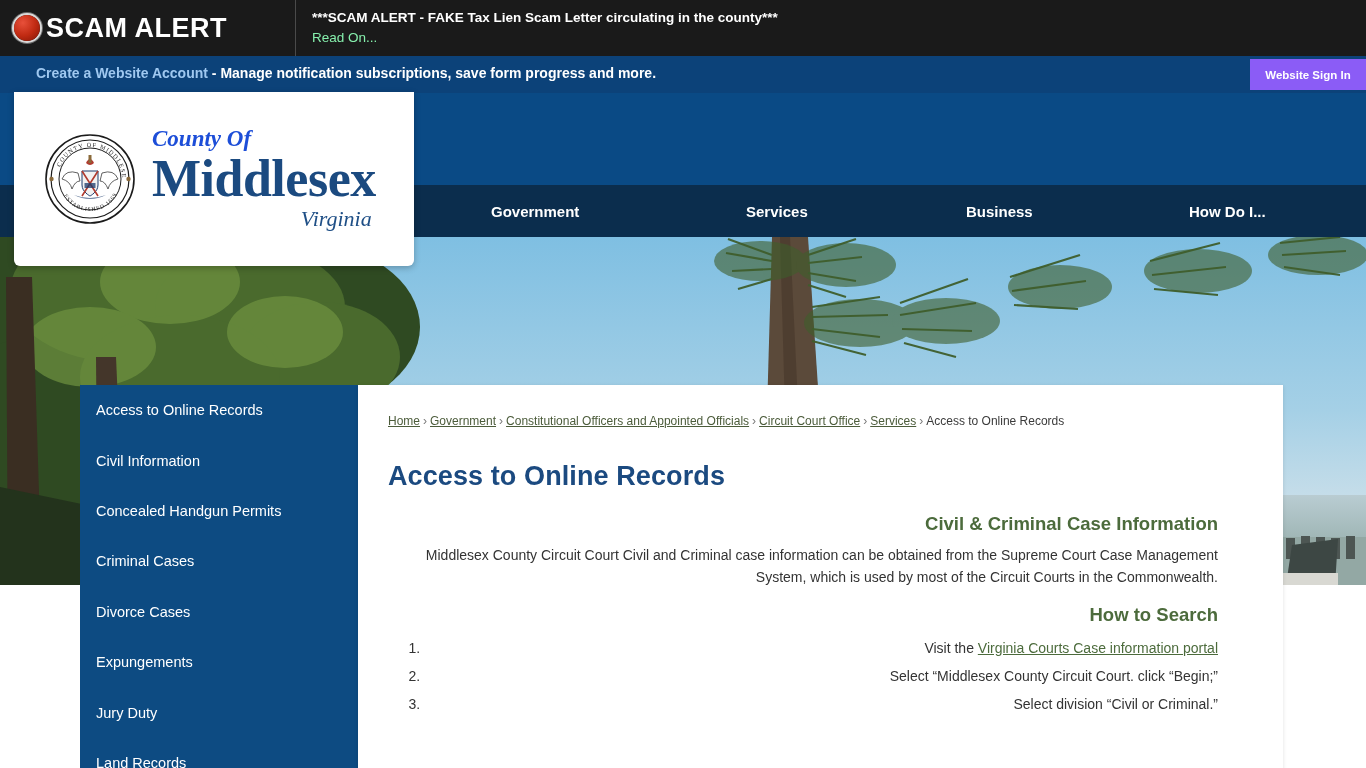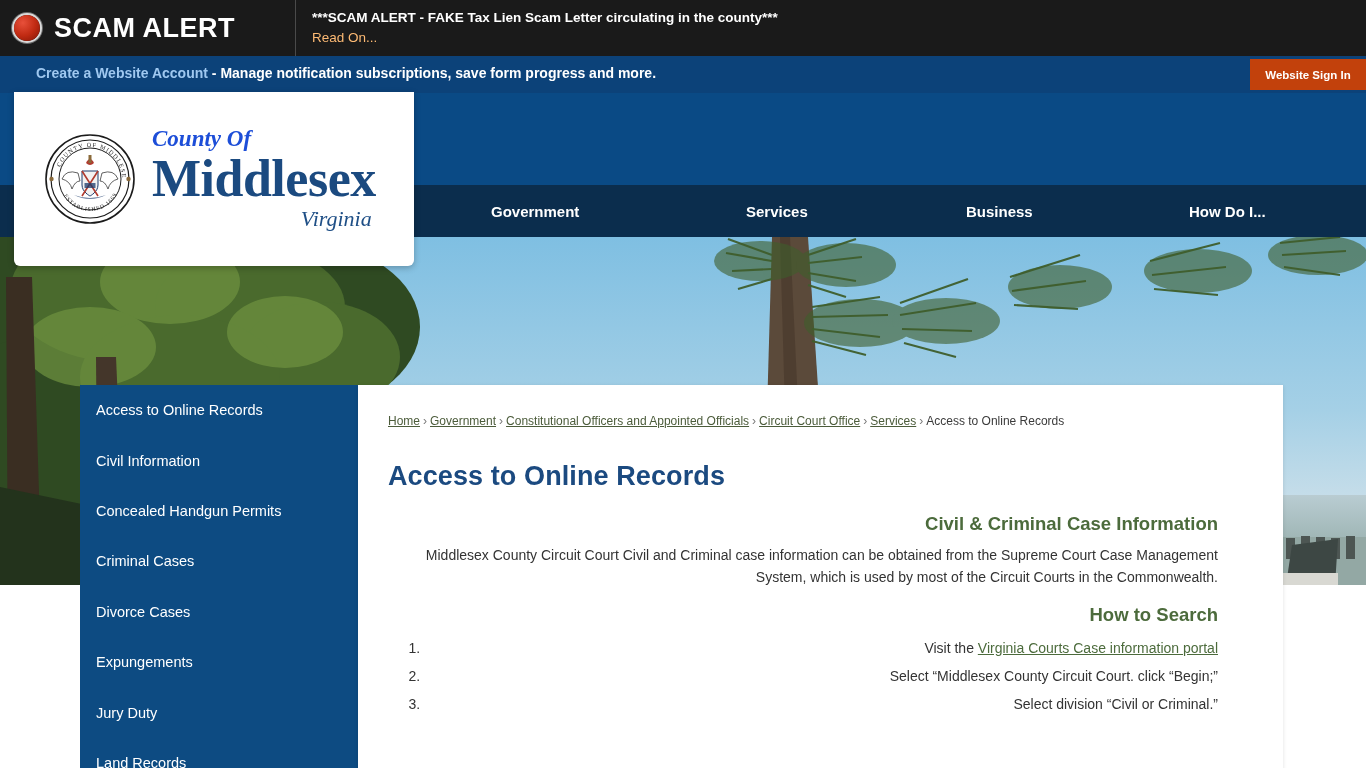--- a/index.html
+++ b/index.html
@@ -21,51 +21,51 @@
     display: flex; align-items: center; padding-left: 14px;
     border-right: 1px solid #4a4a4a;
   }
   .alert-orb {
     width: 26px; height: 26px; border-radius: 50%;
     background: radial-gradient(circle at 34% 30%, #e8503a 0%, #c02a12 52%, #7d1405 100%);
     box-shadow: 0 0 0 2px #d9d9d9, 0 0 0 3px #6b6b6b;
     flex: none;
   }
   .alert-title {
-    margin-left: 14px;
+    margin-left: 6px;
     color: #ffffff;
     font-size: 27px;
     font-weight: bold;
     letter-spacing: 0.5px;
     font-family: "Liberation Sans", sans-serif;
   }
   .alert-right { padding-left: 16px; }
   .alert-msg {
     color: #ffffff; font-size: 13.5px; font-weight: bold; line-height: 19px;
   }
   .alert-readon {
-    color: #fdba74; font-size: 13.5px; line-height: 22px;
+    color: #86efac; font-size: 13.5px; line-height: 22px;
     text-decoration: none; display: inline-block;
   }
 
   
   .account-bar {
     position: absolute; left: 0; top: 56px; width: 1366px; height: 37px;
     background: #0c4279;
   }
   .account-text {
     position: absolute; left: 36px; top: 9px;
     font-size: 14px; font-weight: bold; color: #ffffff;
     white-space: nowrap;
   }
   .account-text a { color: #9fc8f0; text-decoration: none; }
   .signin-btn {
     position: absolute; right: 0px; top: 59px;
     width: 116px; height: 31px;
-    background: #c2410c;
+    background: #8b5cf6;
     border: none;
     color: #ffffff; font-size: 11.5px; font-weight: bold;
     font-family: "Liberation Sans", sans-serif;
     cursor: pointer;
     display: flex; align-items: center; justify-content: center;
   }
 
   
   .search-strip {
     position: absolute; left: 0; top: 93px; width: 1366px; height: 92px;

